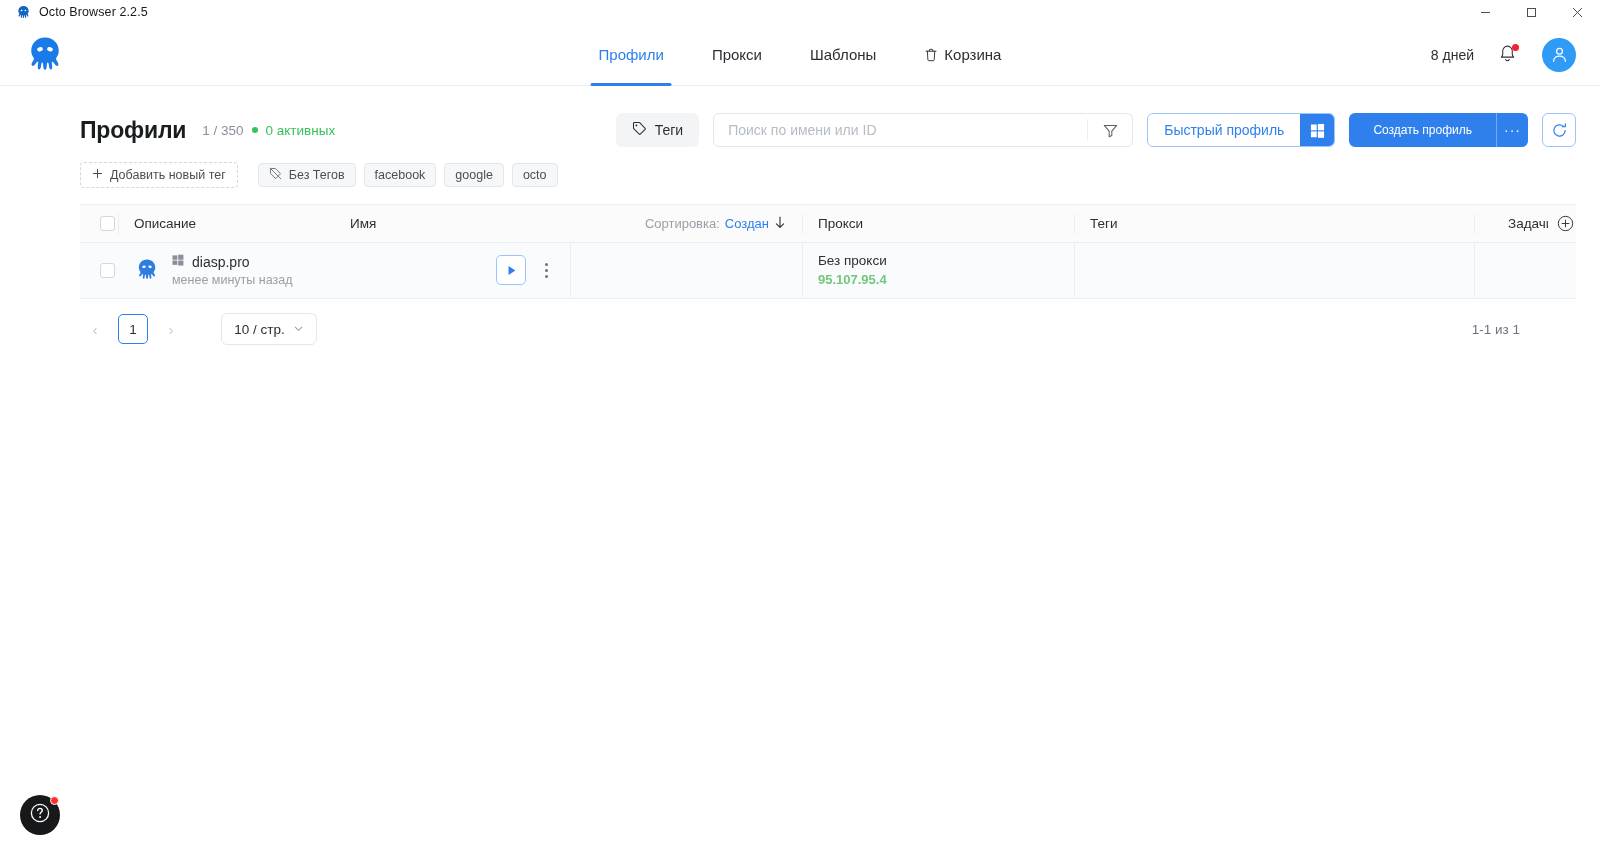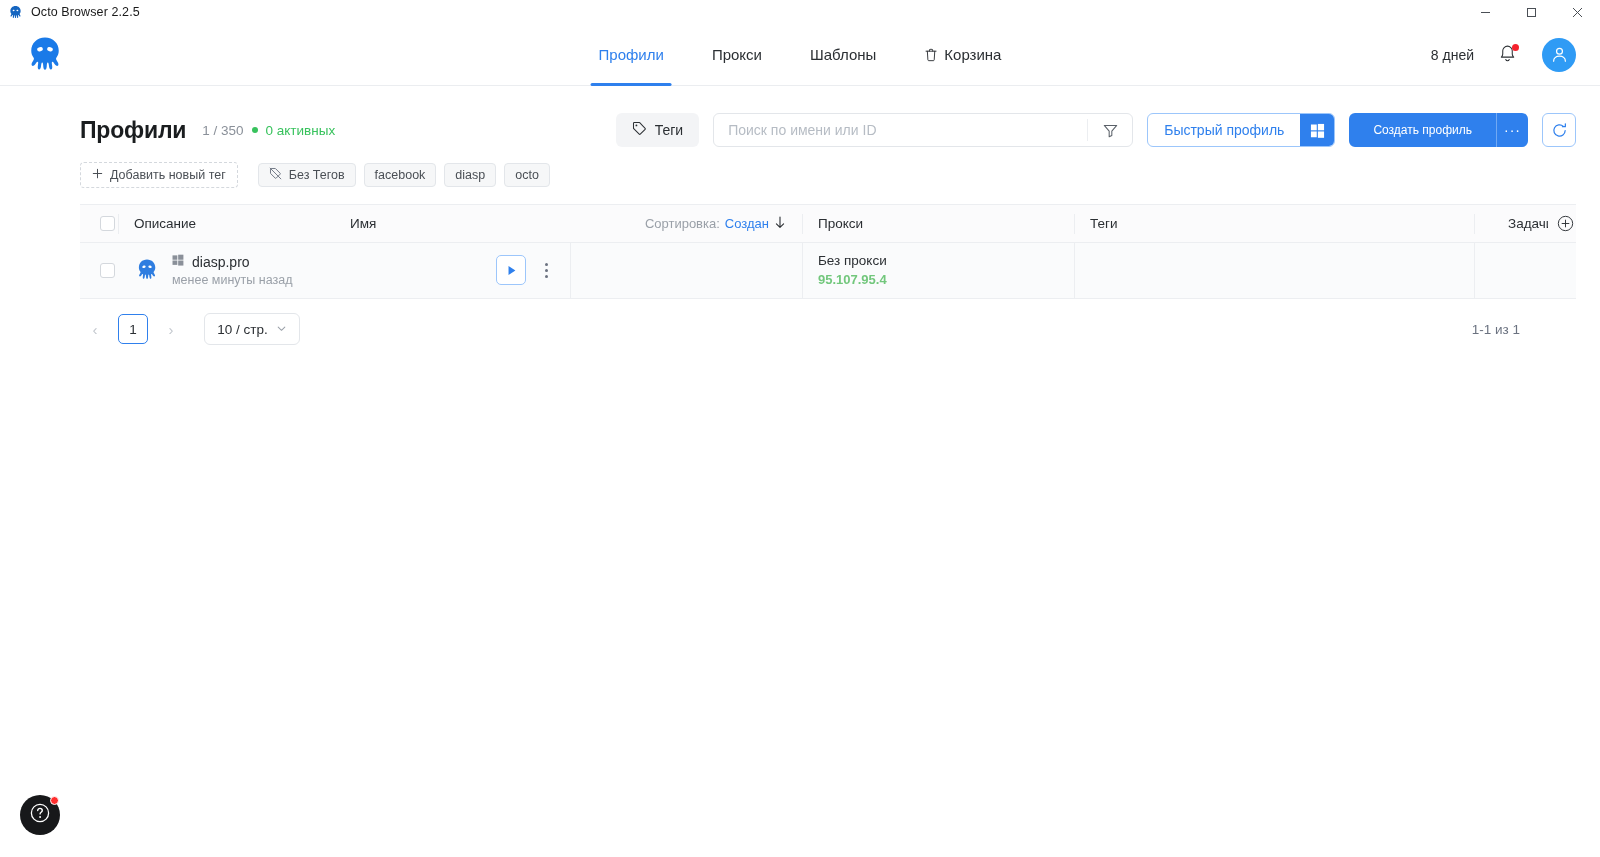--- a/index.html
+++ b/index.html
@@ -17,21 +17,21 @@
     height: 24px;
     display: flex;
     align-items: center;
     background: #ffffff;
     position: relative;
   }
   .titlebar-left {
     display: flex;
     align-items: center;
     gap: 8px;
-    padding-left: 8px;
+    padding-left: 16px;
   }
   .app-mini-logo { width: 15px; height: 15px; display: block; }
   .titlebar-title {
     font-size: 12.5px;
     color: #1a1a1a;
     letter-spacing: 0.1px;
   }
   .win-controls {
     position: absolute;
     right: 0; top: 0;
@@ -430,21 +430,21 @@
     min-width: 30px; height: 30px;
     border: 1px solid #2f80ed;
     border-radius: 5px;
     display: flex; align-items: center; justify-content: center;
     font-size: 13.5px;
     color: #2b2f33;
     cursor: pointer;
     background: #fff;
   }
   .pg-size {
-    margin-left: 10px;
+    margin-left: 27px;
     height: 32px;
     min-width: 96px;
     border: 1px solid #e3e6ea;
     border-radius: 6px;
     display: flex; align-items: center;
     justify-content: center;
     gap: 8px;
     padding: 0 12px;
     font-size: 13.5px;
     color: #2b2f33;
@@ -628,21 +628,21 @@
           <path d="M6.6 1.6H2.3c-.4 0-.7.3-.7.7v4.3c0 .2.1.4.2.5l4.9 4.9c.3.3.7.3 1 0l4.3-4.3c.3-.3.3-.7 0-1L7.1 1.8a.7.7 0 0 0-.5-.2z" fill="none" stroke="#6b7280" stroke-width="1"></path>
           <path d="M1.2 1.2l11.6 11.6" stroke="#6b7280" stroke-width="1" stroke-linecap="round"></path>
         </svg>
       </span>
       <span>Без Тегов</span>
     </div>
     <div class="tag-chip">
       <span>facebook</span>
     </div>
     <div class="tag-chip">
-      <span>diasp</span>
+      <span>google</span>
     </div>
     <div class="tag-chip">
       <span>octo</span>
     </div>
   </div>
 </div>
 
 <div class="table-wrap">
   <div class="thead">
     <div class="th col-check">

